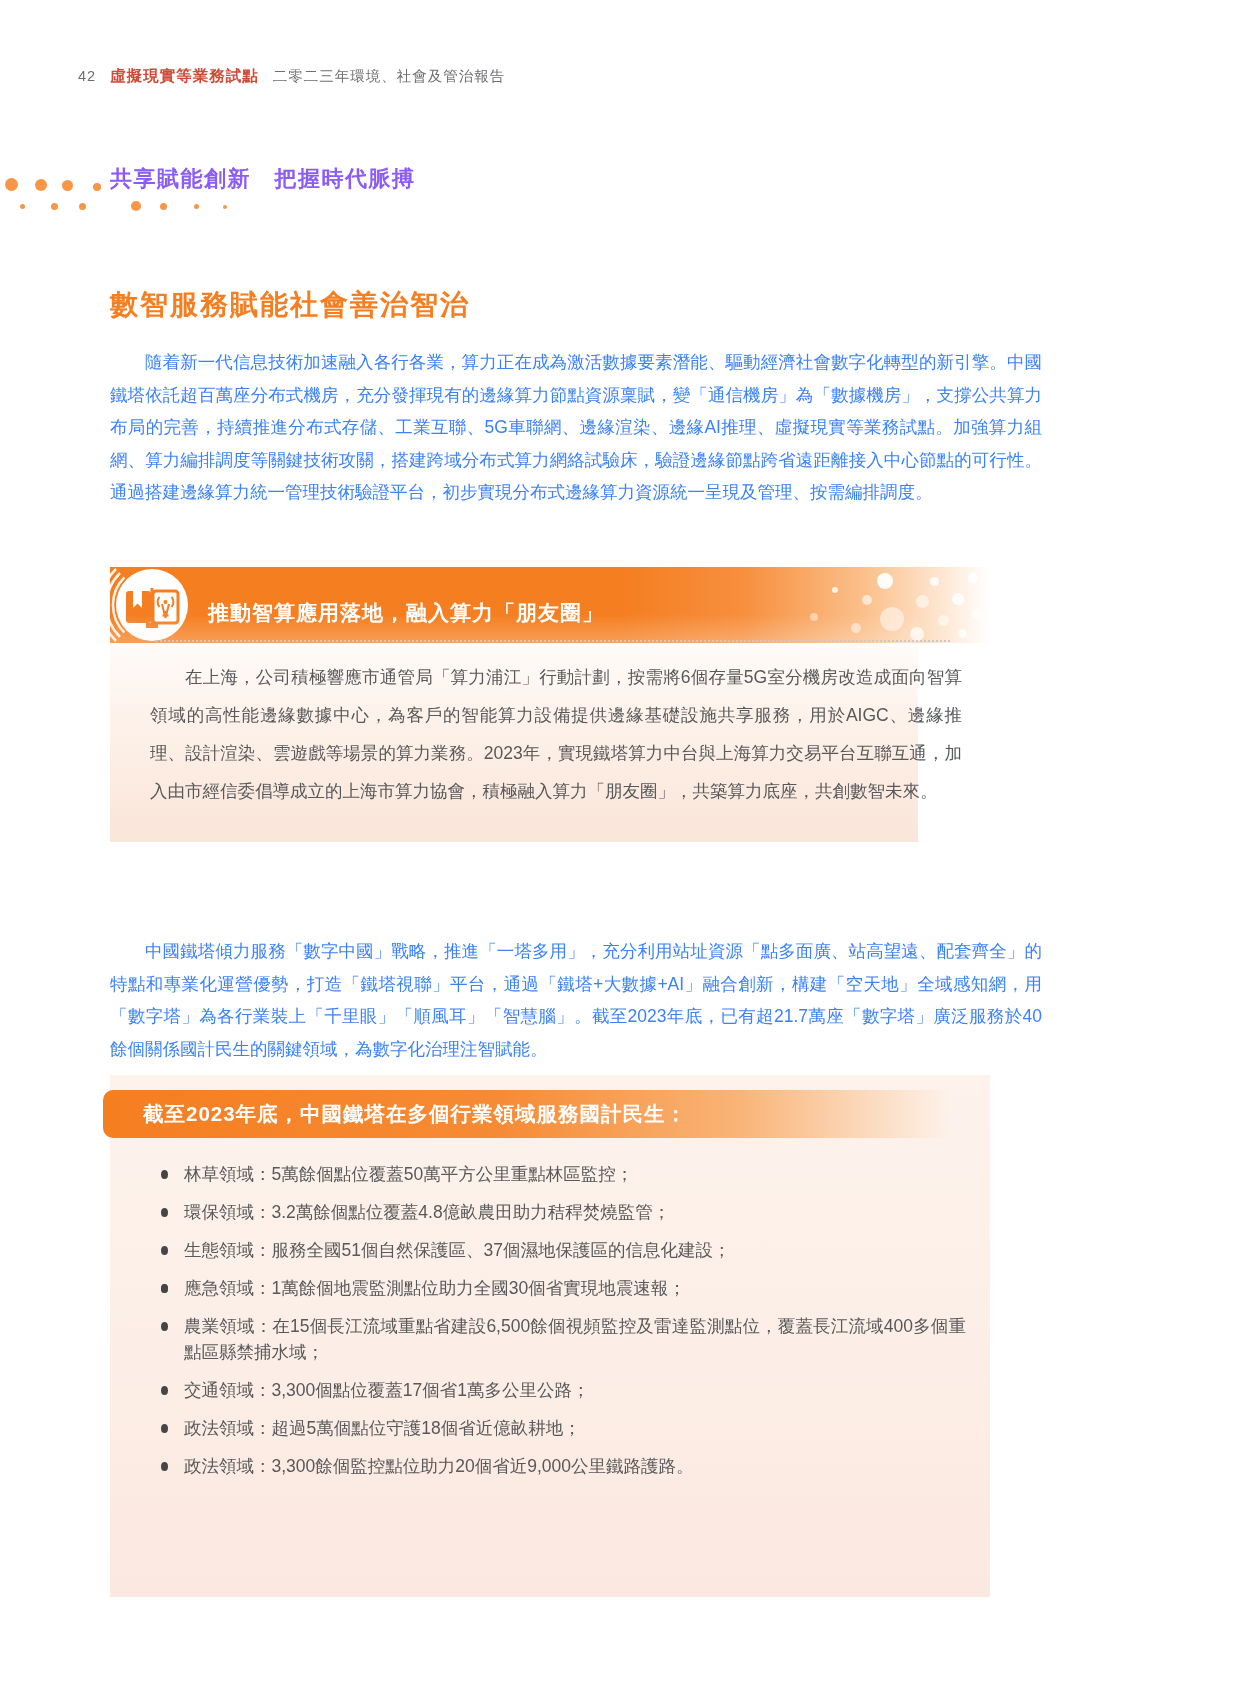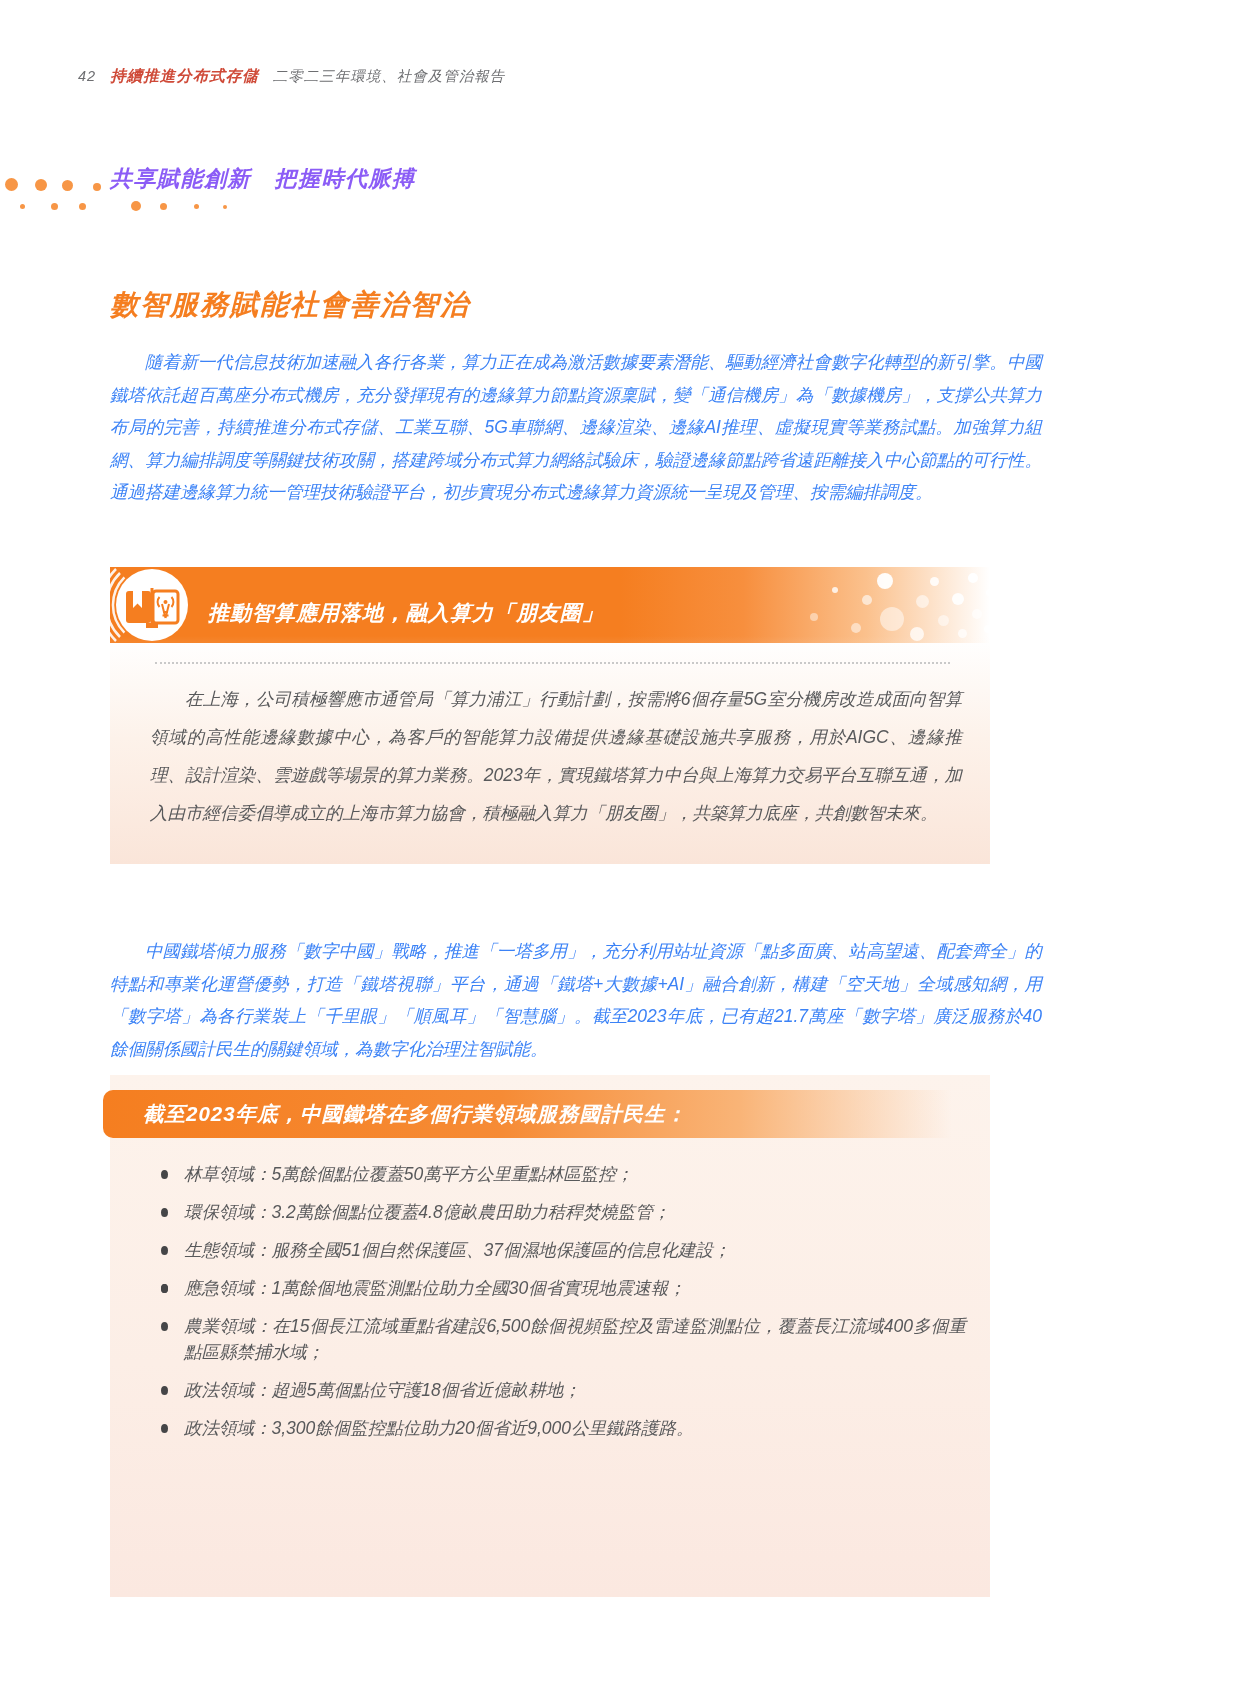--- a/index.html
+++ b/index.html
@@ -1,18 +1,18 @@
 <!DOCTYPE html>
 <html><head>
 <meta charset="utf-8">
 <style>
   * { margin:0; padding:0; box-sizing:border-box; }
   html,body { background:#ffffff; }
   body { font-family:"Liberation Sans","DejaVu Sans",sans-serif; }
-  .page { position:relative; width:1240px; height:1682px; background:#ffffff; overflow:hidden; color:#58595b;font-style:italic; }
+  .page { position:relative; width:1240px; height:1682px; background:#ffffff; overflow:hidden; color:#58595b; }
 
   
   .report-header { position:absolute; top:66px; left:78px; display:flex; align-items:baseline; gap:14px; font-size:14.5px; color:#6d6e71; }
   .report-header .pagenum { color:#6d6e71; letter-spacing:1px; }
   .report-header .company { color:#cf4a38; font-weight:bold; font-size:15.5px; letter-spacing:1px; }
   .report-header .rtitle { color:#6d6e71; letter-spacing:1px; }
 
   
   .deco-dots span { position:absolute; border-radius:50%; background:#f79646; display:block; }
 
@@ -26,21 +26,21 @@
 
   
   .case-banner { position:absolute; left:110px; top:567px; width:880px; height:76px;
     background:linear-gradient(90deg,#f57e20 0%,#f57e20 58%,#f78f3e 72%,#fbc18d 86%,#ffffff 100%); }
   .case-banner .btitle { position:absolute; left:98px; top:0; height:92px; display:flex; align-items:center;
     color:#ffffff; font-weight:bold; font-size:21px; letter-spacing:1px; }
   .case-icon { position:absolute; left:-8px; top:-10px; width:96px; height:96px; }
   .banner-dots span { position:absolute; border-radius:50%; background:#ffffff; display:block; }
 
   
-  .case-box { position:absolute; left:110px; top:636px; width:880px; height:228px;
+  .case-box { position:absolute; left:110px; top:614px; width:808px; height:228px;
     background:linear-gradient(180deg, rgba(253,242,235,0) 0%, #fdf2ea 45%, #fae5d9 100%); }
   .dotted-sep { position:absolute; left:45px; top:26px; width:795px; border-top:2px dotted #c9c9c9; }
   .case-text { position:absolute; left:40px; top:44px; width:812px; font-size:17.5px; line-height:38px;
     text-align:justify; text-indent:2em; color:#58595b; }
 
   
   .list-box { position:absolute; left:110px; top:1075px; width:880px; height:522px;
     background:linear-gradient(180deg,#fdf3ec 0%,#fceee6 55%,#fbe8e0 100%); }
   .list-banner { position:absolute; left:-7px; top:15px; width:884px; height:48px; border-radius:10px;
     background:linear-gradient(90deg,#f57e20 0%,#f68b35 45%,#f9b477 72%,rgba(252,224,201,0) 96%); }
@@ -51,21 +51,21 @@
     margin-bottom:12px; color:#58595b; text-align:justify; }
   .feature-list .bullet { position:absolute; left:3px; top:9px; width:7px; height:9px; border-radius:50%; background:#454547; }
 </style>
 </head>
 <body>
 
 <div class="page">
 
   <div class="report-header">
     <span class="pagenum">42</span>
-    <span class="company">持續推進分布式存儲</span>
+    <span class="company">虛擬現實等業務試點</span>
     <span class="rtitle">二零二三年環境、社會及管治報告</span>
   </div>
 
   <div class="deco-dots">
     <span style="left:5px;  top:178px; width:13px; height:13px;"></span>
     <span style="left:35px; top:179px; width:12px; height:12px;"></span>
     <span style="left:62px; top:180px; width:11px; height:11px;"></span>
     <span style="left:93px; top:183px; width:8px;  height:8px;"></span>
     <span style="left:20px; top:204px; width:5px;  height:5px;"></span>
     <span style="left:51px; top:203px; width:7px;  height:7px;"></span>
@@ -134,18 +134,19 @@
     <div class="list-banner">
       <div class="ltitle">截至2023年底，中國鐵塔在多個行業領域服務國計民生：</div>
     </div>
     <ul class="feature-list">
       <li><span class="bullet"></span><span>林草領域：5萬餘個點位覆蓋50萬平方公里重點林區監控；</span></li>
       <li><span class="bullet"></span><span>環保領域：3.2萬餘個點位覆蓋4.8億畝農田助力秸稈焚燒監管；</span></li>
       <li><span class="bullet"></span><span>生態領域：服務全國51個自然保護區、37個濕地保護區的信息化建設；</span></li>
       <li><span class="bullet"></span></li>
       <li><span class="bullet"></span><span>應急領域：1萬餘個地震監測點位助力全國30個省實現地震速報；</span></li>
       <li><span class="bullet"></span><span>農業領域：在15個長江流域重點省建設6,500餘個視頻監控及雷達監測點位，覆蓋長江流域400多個重點區縣禁捕水域；</span></li>
+      <li><span class="bullet"></span><span>交通領域：3,300個點位覆蓋17個省1萬多公里公路；</span></li>
       <li><span class="bullet"></span><span>政法領域：超過5萬個點位守護18個省近億畝耕地；</span></li>
       <li><span class="bullet"></span><span>政法領域：3,300餘個監控點位助力20個省近9,000公里鐵路護路。</span></li>
     </ul>
   </div>
 
 </div>
 
 </body></html>

